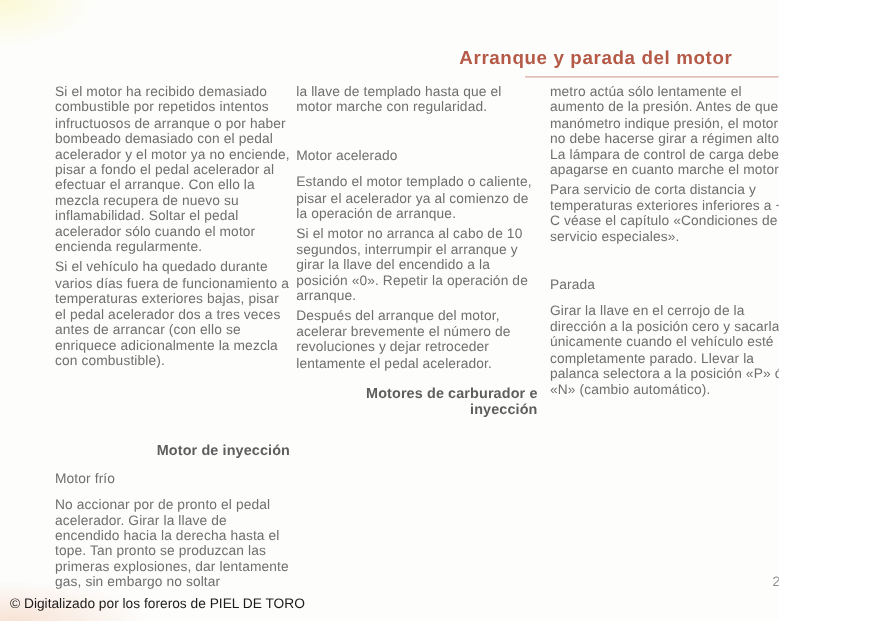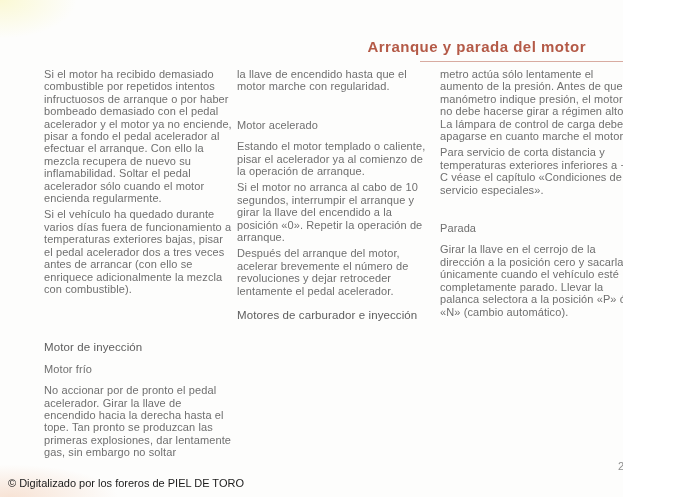--- a/index.html
+++ b/index.html
@@ -44,22 +44,22 @@
     line-height: 12.4px;
     letter-spacing: 0.1px;
     color: #6f6f6f;
   }
   #col-1 { left: 44px;  width: 188px; }
   #col-2 { left: 237px; width: 193px; }
   #col-3 { left: 440px; width: 198px; }
   .para     { margin: 0 0 4px 0; }
   .subhead  { margin: 26px 0 9px 0; font-weight: normal; color: #6f6f6f; }
   .subhead.tight { margin-top: 7px; }
-  .boldhead { margin: 12px 0 9px 0; font-weight: normal; font-size: 11.5px; color: #5e5e5e; }
-  .boldhead.gap-xl { margin-top: 46px; }
+  .boldhead { margin: 12px 0 9px 0; font-weight: bold; font-size: 11.5px; color: #5e5e5e; text-align: right; }
+  .boldhead.gap-xl { margin-top: 60px; }
   .watermark {
     position: absolute;
     left: 8px;
     top: 477px;
     font-size: 11px;
     color: #1b1b1b;
     white-space: nowrap;
   }
   .page-number {
     position: absolute;
@@ -79,21 +79,21 @@
 
   <div class="col" id="col-1">
     <p class="para">Si el motor ha recibido demasiado combustible por repetidos intentos infructuosos de arranque o por haber bombeado demasiado con el pedal acelerador y el motor ya no enciende, pisar a fondo el pedal acelerador al efectuar el arranque. Con ello la mezcla recupera de nuevo su inflamabilidad. Soltar el pedal acelerador sólo cuando el motor encienda regularmente.</p>
     <p class="para">Si el vehículo ha quedado durante varios días fuera de funcionamiento a temperaturas exteriores bajas, pisar el pedal acelerador dos a tres veces antes de arrancar (con ello se enriquece adicionalmente la mezcla con combustible).</p>
     <p class="boldhead gap-xl">Motor de inyección</p>
     <p class="subhead tight">Motor frío</p>
     <p class="para">No accionar por de pronto el pedal acelerador. Girar la llave de encendido hacia la derecha hasta el tope. Tan pronto se produzcan las primeras explosiones, dar lentamente gas, sin embargo no soltar</p>
   </div>
 
   <div class="col" id="col-2">
-    <p class="para">la llave de encendido hasta que el motor marche con regularidad.</p>
+    <p class="para">la llave de templado hasta que el motor marche con regularidad.</p>
     <p class="subhead">Motor acelerado</p>
     <p class="para">Estando el motor templado o caliente, pisar el acelerador ya al comienzo de la operación de arranque.</p>
     <p class="para">Si el motor no arranca al cabo de 10 segundos, interrumpir el arranque y girar la llave del encendido a la posición «0». Repetir la operación de arranque.</p>
     <p class="para">Después del arranque del motor, acelerar brevemente el número de revoluciones y dejar retroceder lentamente el pedal acelerador.</p>
     <p class="boldhead">Motores de carburador e inyección</p>
   </div>
 
   <div class="col" id="col-3">
     <p class="para">metro actúa sólo lentamente el aumento de la presión. Antes de que el manómetro indique presión, el motor no debe hacerse girar a régimen alto. La lámpara de control de carga debe apagarse en cuanto marche el motor.</p>
     <p class="para">Para servicio de corta distancia y temperaturas exteriores inferiores a −5° C véase el capítulo «Condiciones de servicio especiales».</p>

